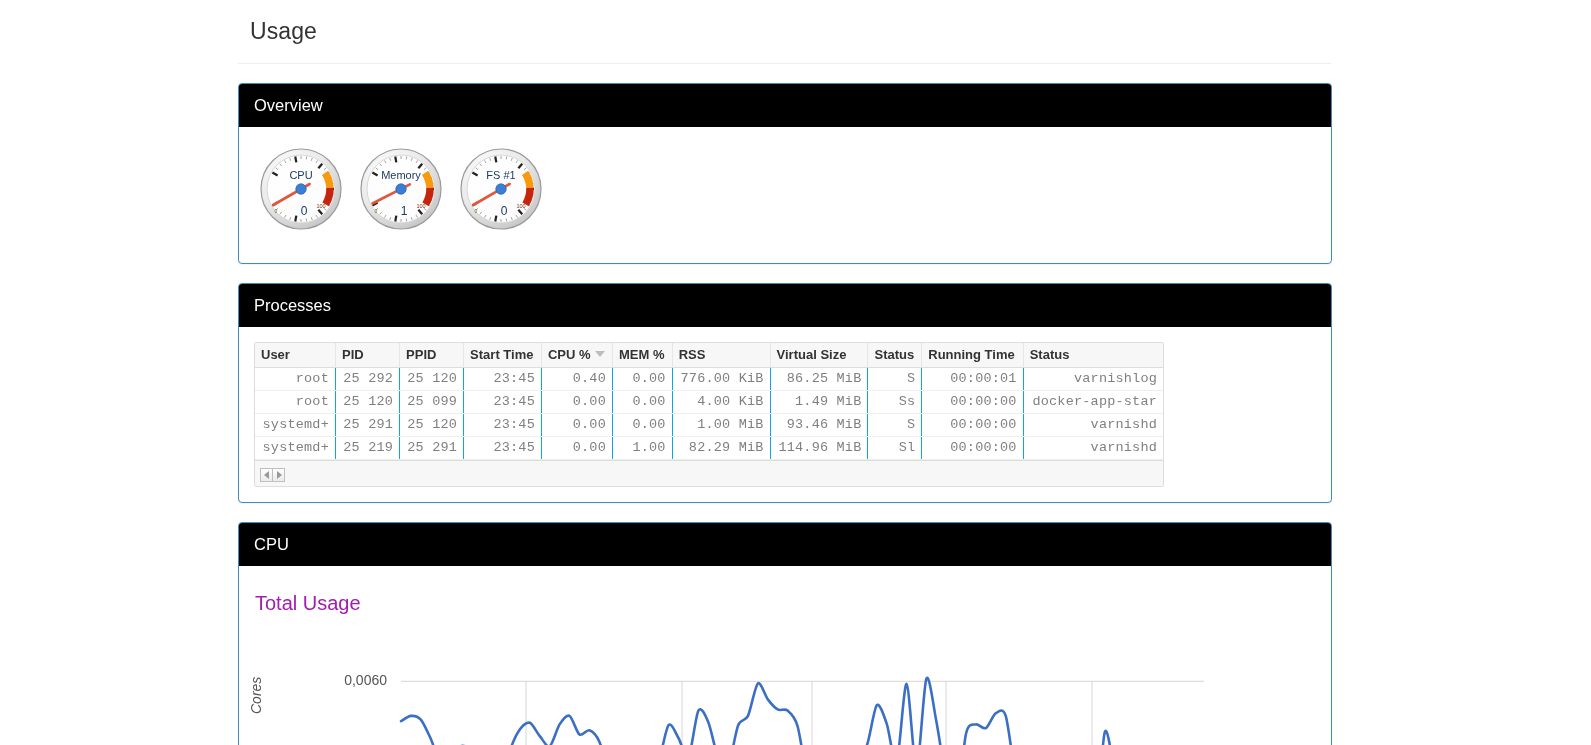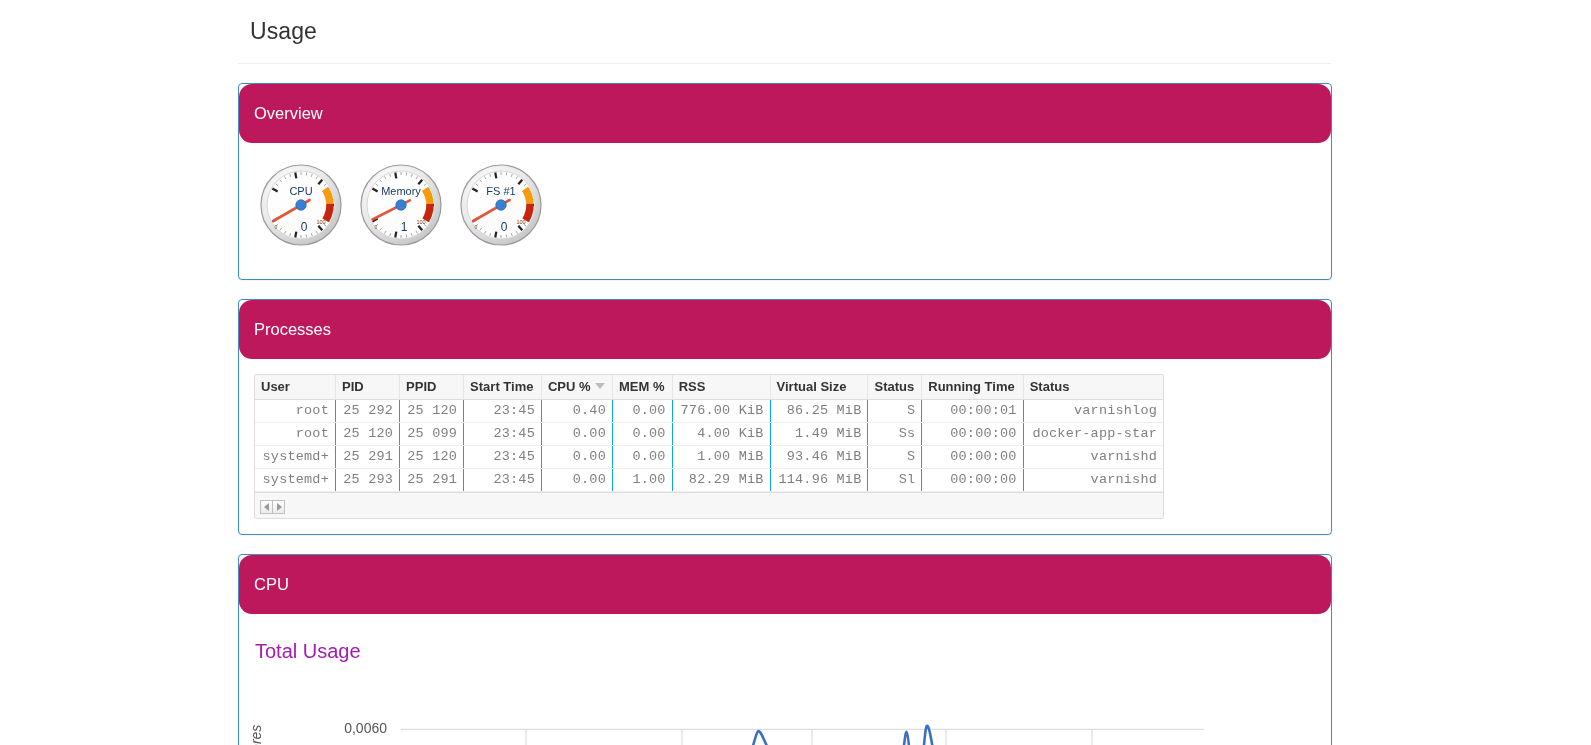--- a/index.html
+++ b/index.html
@@ -43,28 +43,27 @@
   }
   
   .panel {
     margin-top: 19px;
     border: 1px solid #3d8dbf;
     border-radius: 4px;
     background: #ffffff;
     box-shadow: 0 1px 1px rgba(0,0,0,.05);
   }
   .panel-heading {
-    background: #be185d;
+    background: #000000;
     color: #ffffff;
-    padding: 20px 15px;
+    padding: 12px 15px;
     font-size: 16.5px;
     line-height: 19px;
     border-top-left-radius: 3px;
     border-top-right-radius: 3px;
-    border-radius: 13px;
   }
   .panel-body {
     padding: 15px;
   }
   
   .gauge-row {
     display: flex;
     align-items: flex-start;
     gap: 6px;
     height: 106px;
@@ -430,21 +429,21 @@
                   <td>0.00</td>
                   <td>0.00</td>
                   <td>1.00 MiB</td>
                   <td>93.46 MiB</td>
                   <td>S</td>
                   <td>00:00:00</td>
                   <td>varnishd</td>
                 </tr>
                 <tr>
                   <td>systemd+</td>
-                  <td>25 293</td>
+                  <td>25 219</td>
                   <td>25 291</td>
                   <td>23:45</td>
                   <td>0.00</td>
                   <td>1.00</td>
                   <td>82.29 MiB</td>
                   <td>114.96 MiB</td>
                   <td>Sl</td>
                   <td>00:00:00</td>
                   <td>varnishd</td>
                 </tr>

